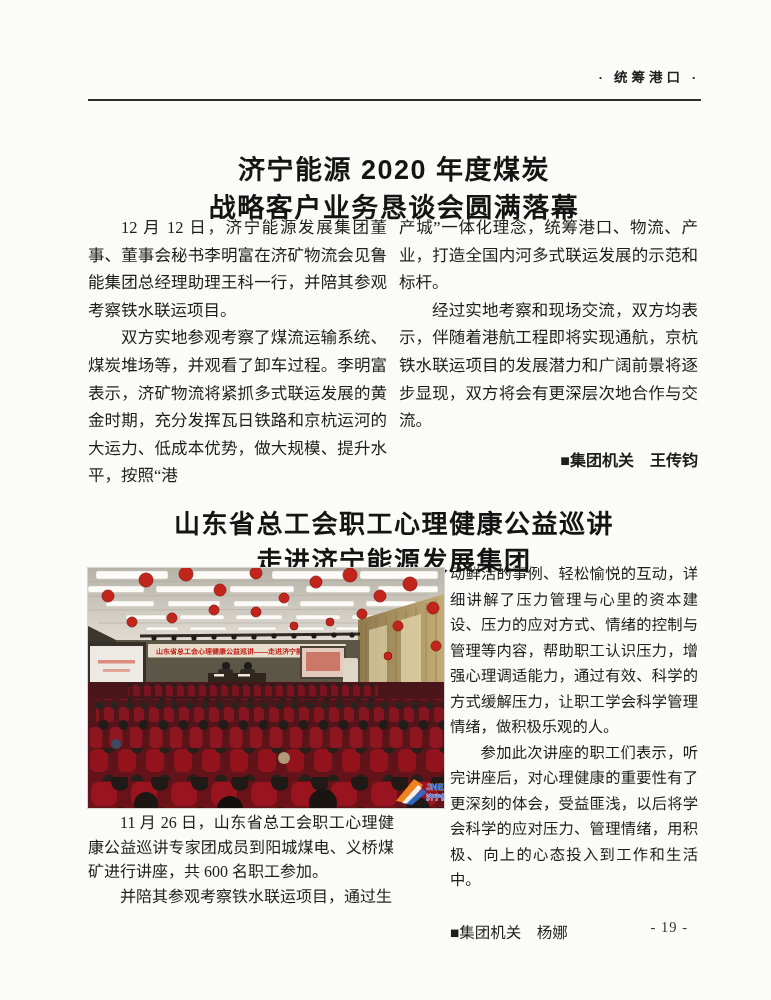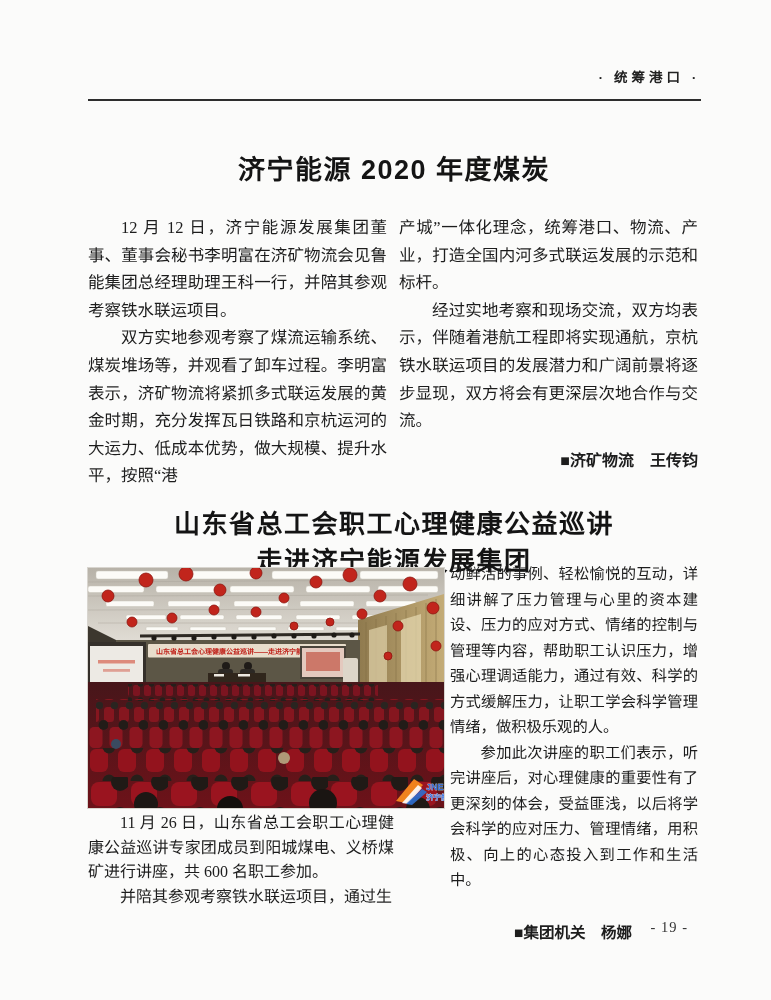--- a/index.html
+++ b/index.html
@@ -29,44 +29,45 @@
   .a1-right{top:214px;left:399px;width:299px;}
   p{margin:0;text-indent:2em;}
   p.cont{text-indent:0;}
   .byline1{margin-top:11px;font-weight:bold;font-size:16px;line-height:29px;text-align:right;}
   .byline1 .l2{padding-right:20px;}
   
   .photo{top:568px;left:88px;width:356px;height:240px;outline:1px solid #d8d5cf;}
   .photo svg{display:block;}
   
   .a2-right{top:561px;left:450px;width:248px;font-size:15.3px;line-height:25.5px;text-align:justify;}
-  .byline2{margin-top:27px;font-weight:bold;font-size:15.5px;text-align:center;padding-right:2px;}
+  .byline2{margin-top:27px;font-weight:normal;font-size:15.5px;text-align:left;padding-right:2px;}
   .a2-left{top:811px;left:88px;width:306px;font-size:16px;line-height:24.7px;text-align:justify;}
   
   .pagenum{top:919px;left:88px;width:600px;text-align:right;font-size:14.5px;letter-spacing:1px;color:#333;}
 </style>
 </head>
 <body>
 
 <div class="abs section-label">· 统筹港口 ·</div>
 <div class="abs header-rule"></div>
 
 <div class="abs art-title title1">
   <div>济宁能源 2020 年度煤炭</div>
+  <div>战略客户业务恳谈会圆满落幕</div>
 </div>
 
 <div class="abs a1col a1-left">
   <p>12 月 12 日，济宁能源发展集团董事、董事会秘书李明富在济矿物流会见鲁能集团总经理助理王科一行，并陪其参观考察铁水联运项目。</p>
   <p>双方实地参观考察了煤流运输系统、煤炭堆场等，并观看了卸车过程。李明富表示，济矿物流将紧抓多式联运发展的黄金时期，充分发挥瓦日铁路和京杭运河的大运力、低成本优势，做大规模、提升水平，按照“港</p>
 </div>
 <div class="abs a1col a1-right">
   <p class="cont">产城”一体化理念，统筹港口、物流、产业，打造全国内河多式联运发展的示范和标杆。</p>
   <p>经过实地考察和现场交流，双方均表示，伴随着港航工程即将实现通航，京杭铁水联运项目的发展潜力和广阔前景将逐步显现，双方将会有更深层次地合作与交流。</p>
   <div class="byline1">
-    <div>■济矿物流　王传钧</div>
+    <div>■集团机关　王传钧</div>
   </div>
 </div>
 
 <div class="abs art-title title2">
   <div>山东省总工会职工心理健康公益巡讲</div>
   <div>走进济宁能源发展集团</div>
 </div>
 
 <div class="abs photo">
 <svg width="356" height="240" viewBox="0 0 356 240" xmlns="http://www.w3.org/2000/svg">

